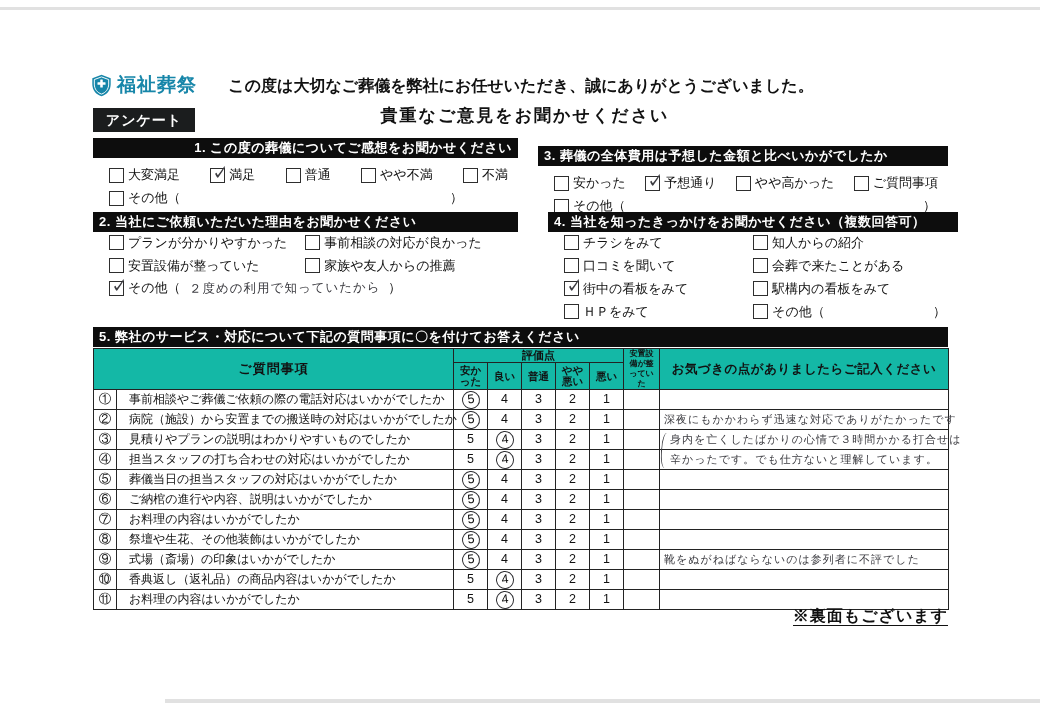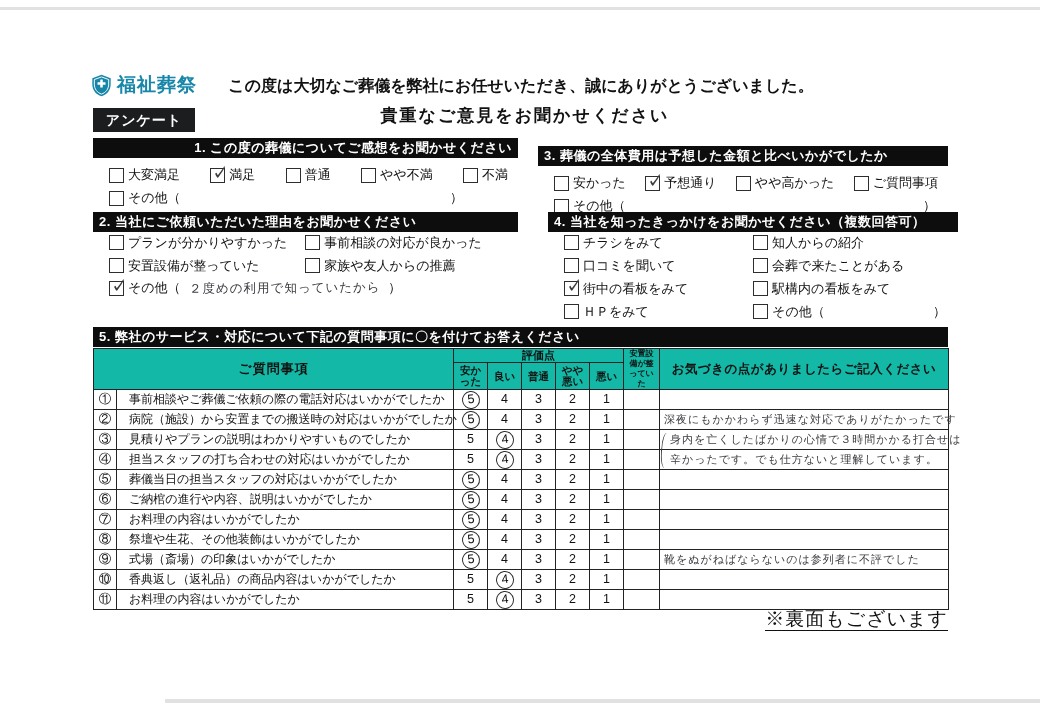--- a/index.html
+++ b/index.html
@@ -57,21 +57,21 @@
   .td-q{font-size:12px;text-align:left;padding-left:12px;white-space:nowrap;}
   .td-rate{text-align:center;font-size:12.5px;}
   .ratenum{display:inline-block;min-width:16px;height:16px;line-height:15px;
            border:1.5px solid transparent;border-radius:50%;}
   .ratenum.circled{border-color:#2f2f33;transform:rotate(-7deg);}
   .td-com{font-size:11px;text-align:left;padding:0 4px;position:relative;white-space:nowrap;}
   .td-com .hand{font-size:11px;}
   .two-line-bracket{position:absolute;left:1px;top:3px;width:7px;height:35px;
      border-left:1.7px solid var(--ink);border-radius:60% 0 0 60% / 45% 0 0 45%;
      transform:rotate(4deg);}
-  .note{left:658px;top:606px;width:290px;text-align:right;font-size:19px;font-weight:normal;}
+  .note{left:658px;top:606px;width:290px;text-align:right;font-size:16px;font-weight:bold;}
   .note span{border-bottom:1.6px solid #111;padding-bottom:1px;letter-spacing:1px;}
 </style>
 </head>
 <body>
 
 <div>
 
   <div class="abs streak" style="left:0;top:7px;width:1040px;height:3px;"></div>
   <div class="abs streak" style="left:165px;top:699px;width:875px;height:4px;"></div>
 

